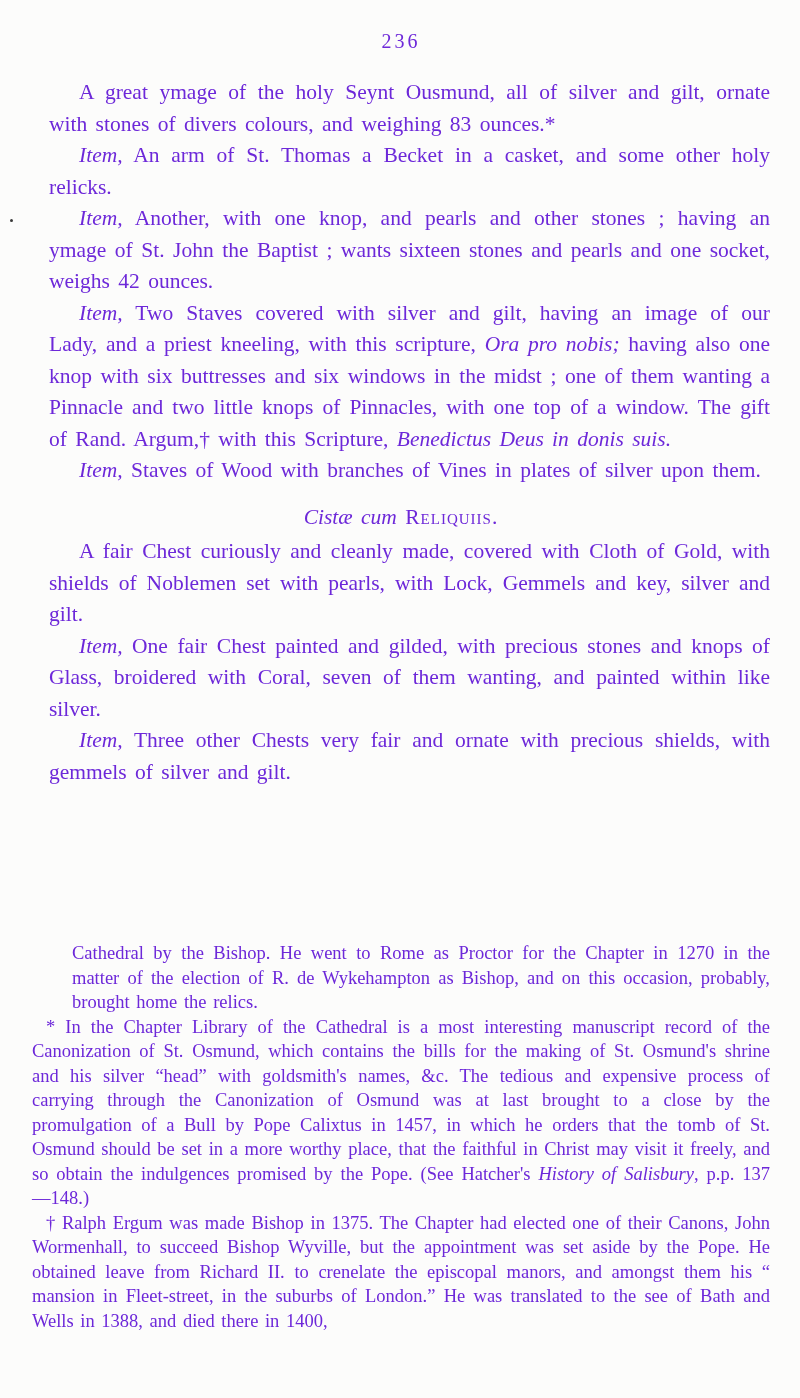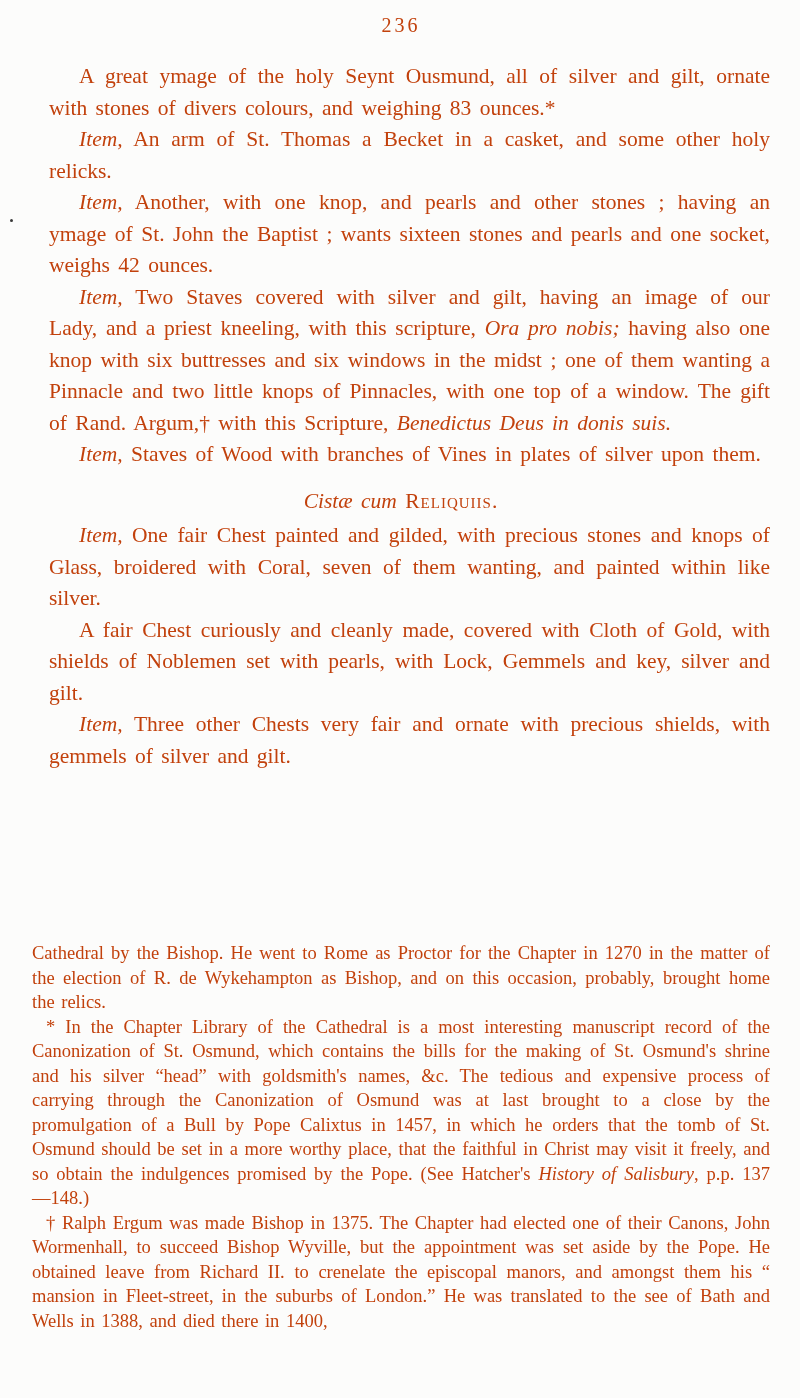--- a/index.html
+++ b/index.html
@@ -11,22 +11,22 @@
     width: 800px;
     height: 1398px;
     font-family: "Liberation Serif", "DejaVu Serif", serif;
   }
   .page {
     position: relative;
     width: 800px;
     height: 1398px;
     box-sizing: border-box;
     background: #fcfcfb;
-    color: #c2410c;
-    padding: 12px 30px 0 32px;
+    color: #6d28d9;
+    padding: 28px 30px 0 32px;
     overflow: hidden;
   }
   .page-number {
     text-align: center;
     font-size: 20px;
     letter-spacing: 3px;
     margin: 2px 0 24px 0;
   }
   .main-text p {
     margin: 0;
@@ -48,21 +48,21 @@
     top: 941px;
   }
   .footnotes p {
     margin: 0;
     font-size: 18.5px;
     line-height: 24.5px;
     text-align: justify;
     word-spacing: 2px;
   }
   .footnotes p.indent { text-indent: 14px; }
-  .footnotes p.noindent { text-indent: 0; }
+  .footnotes p.noindent { text-indent: 0; margin-left: 40px; }
   .seg-italic { font-style: italic; }
   .seg-smallcaps { font-variant: small-caps; letter-spacing: 1px; }
   .seg-regular { font-style: normal; }
   .ink-speck {
     position: absolute;
     left: 10px;
     top: 219px;
     width: 3px;
     height: 3px;
     background: #3a3a3a;
@@ -77,22 +77,22 @@
 
   <div class="ink-speck"></div>
 
   <main class="main-text" id="main-text">
       <p class="indent"><span class="seg-regular">A great ymage of the holy Seynt Ousmund, all of silver and gilt, ornate with stones of divers colours, and weighing 83 ounces.*</span></p>
       <p class="indent"><span class="seg-italic">Item,</span><span class="seg-regular"> An arm of St. Thomas a Becket in a casket, and some other holy relicks.</span></p>
       <p class="indent"><span class="seg-italic">Item,</span><span class="seg-regular"> Another, with one knop, and pearls and other stones ; having an ymage of St. John the Baptist ; wants sixteen stones and pearls and one socket, weighs 42 ounces.</span></p>
       <p class="indent"><span class="seg-italic">Item,</span><span class="seg-regular"> Two Staves covered with silver and gilt, having an image of our Lady, and a priest kneeling, with this scripture, </span><span class="seg-italic">Ora pro nobis;</span><span class="seg-regular"> having also one knop with six buttresses and six windows in the midst ; one of them wanting a Pinnacle and two little knops of Pinnacles, with one top of a window. The gift of Rand. Argum,† with this Scripture, </span><span class="seg-italic">Benedictus Deus in donis suis.</span></p>
       <p class="indent"><span class="seg-italic">Item,</span><span class="seg-regular"> Staves of Wood with branches of Vines in plates of silver upon them.</span></p>
       <p class="heading"><span class="seg-italic">Cistæ cum </span><span class="seg-smallcaps">Reliquiis.</span></p>
+      <p class="indent"><span class="seg-regular">A fair Chest curiously and cleanly made, covered with Cloth of Gold, with shields of Noblemen set with pearls, with Lock, Gemmels and key, silver and gilt.</span></p>
       <p class="indent"><span class="seg-italic">Item,</span><span class="seg-regular"> One fair Chest painted and gilded, with precious stones and knops of Glass, broidered with Coral, seven of them wanting, and painted within like silver.</span></p>
-      <p class="indent"><span class="seg-regular">A fair Chest curiously and cleanly made, covered with Cloth of Gold, with shields of Noblemen set with pearls, with Lock, Gemmels and key, silver and gilt.</span></p>
       <p class="indent"><span class="seg-italic">Item,</span><span class="seg-regular"> Three other Chests very fair and ornate with precious shields, with gemmels of silver and gilt.</span></p>
     </main>
 
   <section class="footnotes" id="footnotes">
       <p class="noindent"><span class="seg-regular">Cathedral by the Bishop. He went to Rome as Proctor for the Chapter in 1270 in the matter of the election of R. de Wykehampton as Bishop, and on this occasion, probably, brought home the relics.</span></p>
       <p class="indent"><span class="seg-regular">* In the Chapter Library of the Cathedral is a most interesting manuscript record of the Canonization of St. Osmund, which contains the bills for the making of St. Osmund's shrine and his silver “head” with goldsmith's names, &amp;c. The tedious and expensive process of carrying through the Canonization of Osmund was at last brought to a close by the promulgation of a Bull by Pope Calixtus in 1457, in which he orders that the tomb of St. Osmund should be set in a more worthy place, that the faithful in Christ may visit it freely, and so obtain the indulgences promised by the Pope. (See Hatcher's </span><span class="seg-italic">History of Salisbury</span><span class="seg-regular">, p.p. 137—148.)</span></p>
       <p class="indent"><span class="seg-regular">† Ralph Ergum was made Bishop in 1375. The Chapter had elected one of their Canons, John Wormenhall, to succeed Bishop Wyville, but the appointment was set aside by the Pope. He obtained leave from Richard II. to crenelate the episcopal manors, and amongst them his “ mansion in Fleet-street, in the suburbs of London.” He was translated to the see of Bath and Wells in 1388, and died there in 1400,</span></p>
     </section>
 </div>
 

